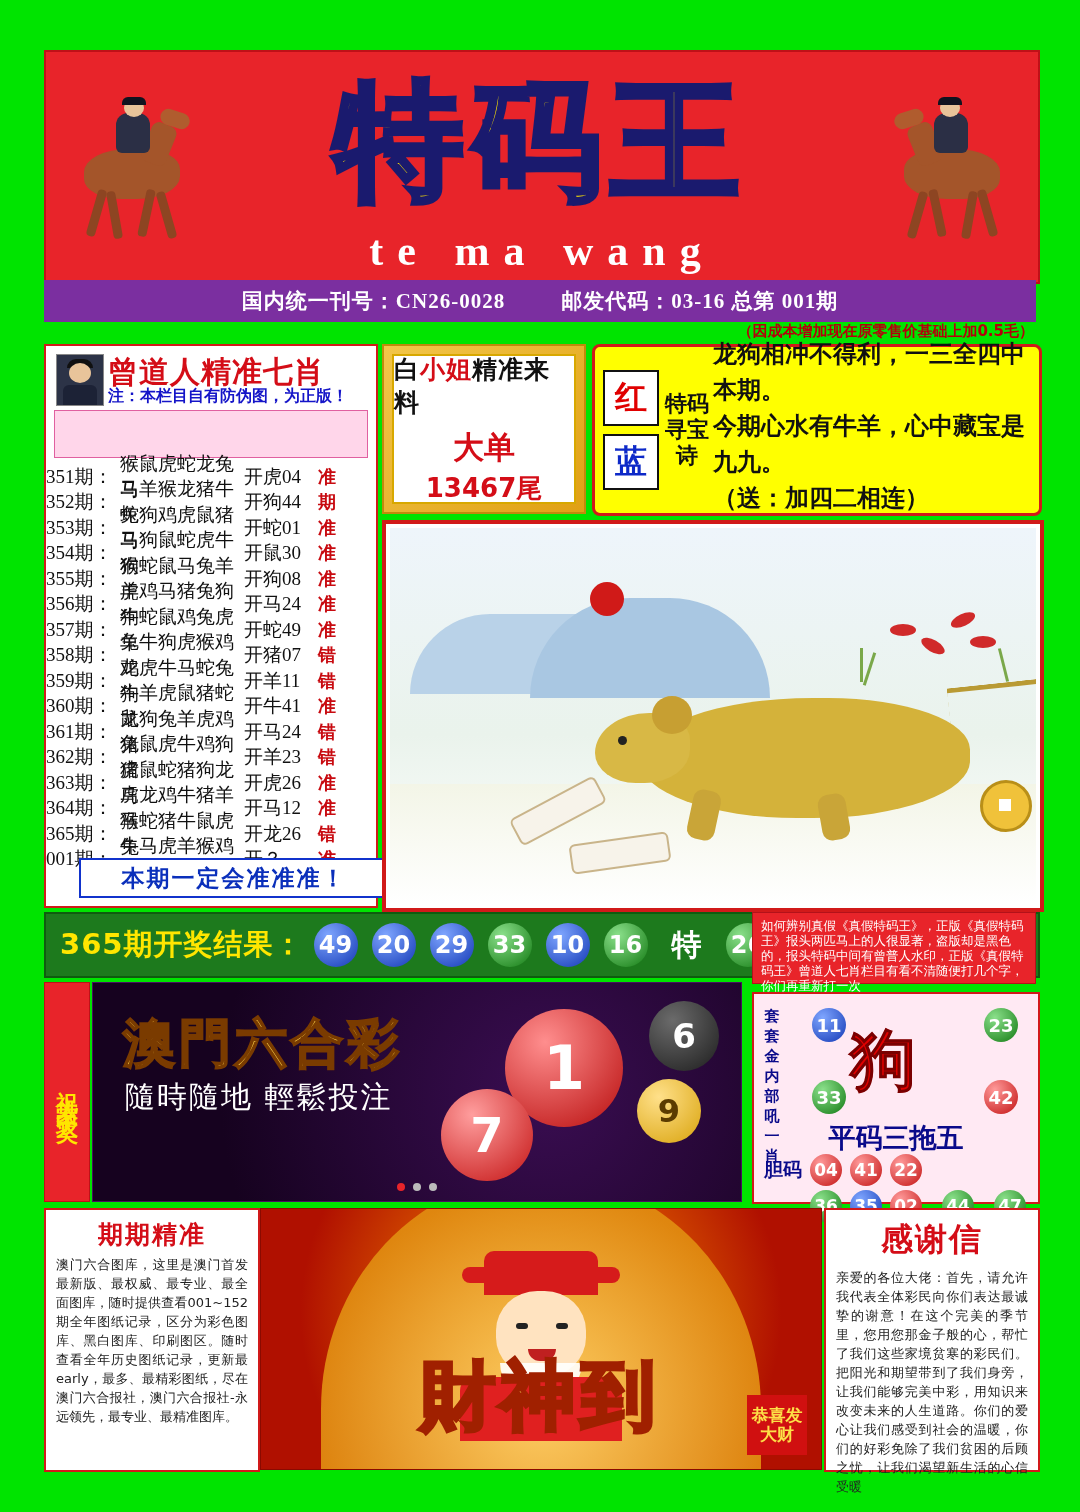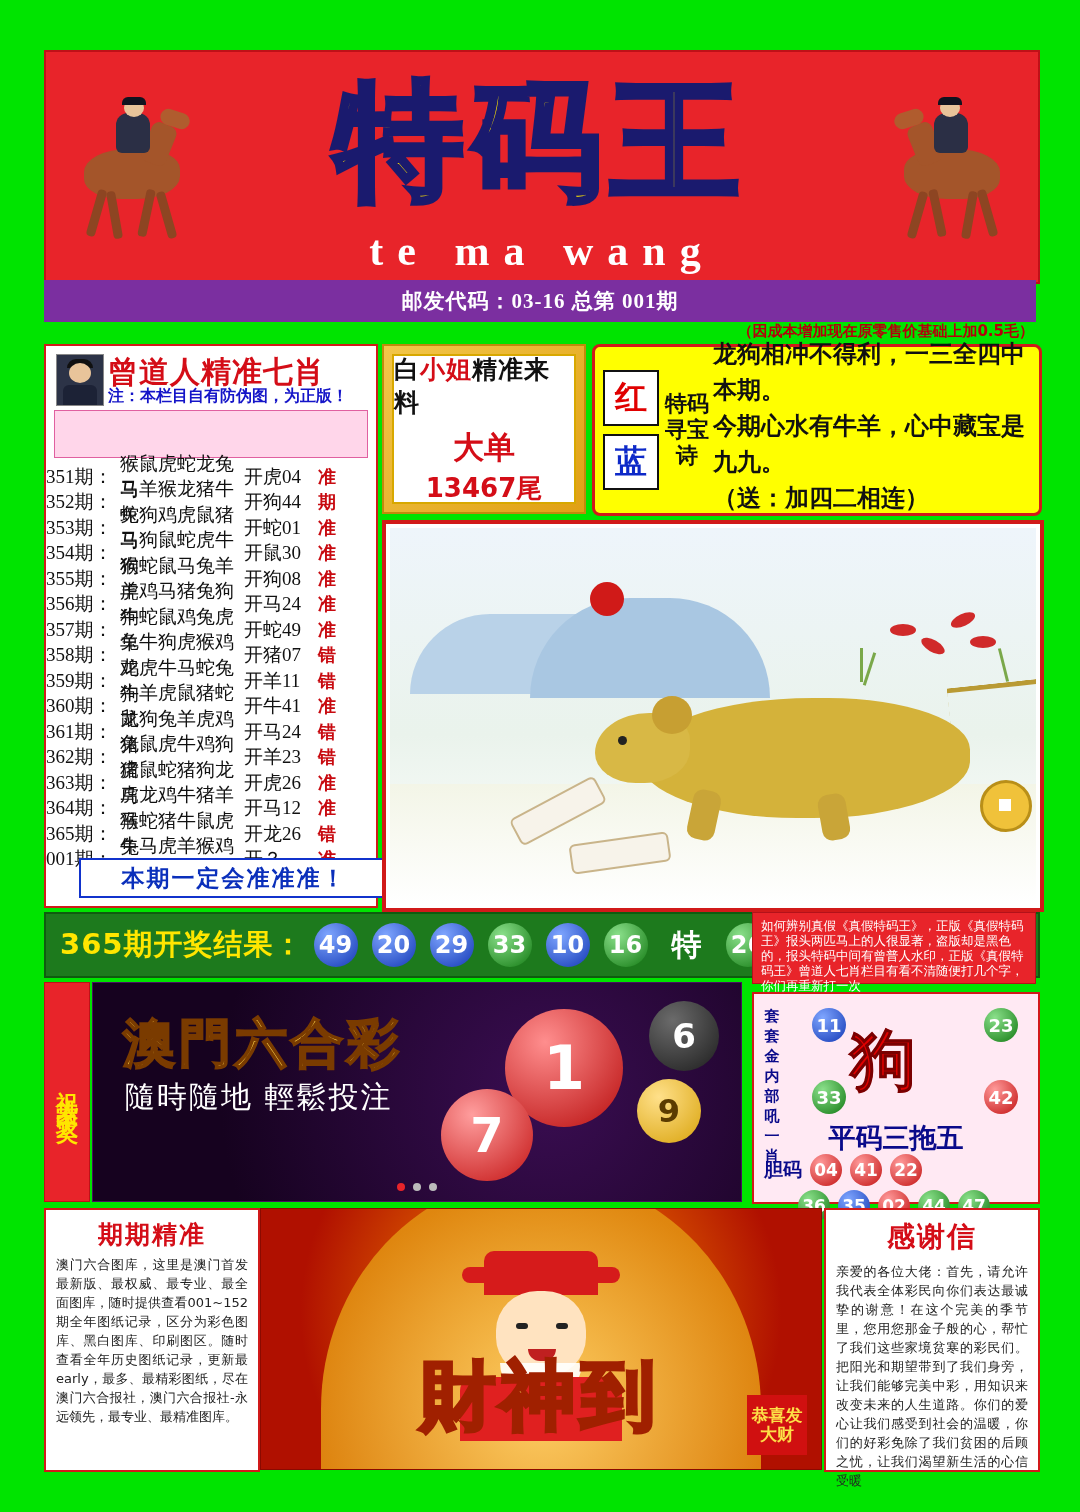--- a/index.html
+++ b/index.html
@@ -210,21 +210,21 @@
     font-size:18px;font-weight:bold;color:#ffffff;}
   .c11{left:58px;top:14px;background:radial-gradient(circle at 32% 28%,#7fa6ff,#1338b5);}
   .c23{right:20px;top:14px;background:radial-gradient(circle at 32% 28%,#8be08b,#127a12);}
   .c33{left:58px;top:86px;background:radial-gradient(circle at 32% 28%,#8be08b,#127a12);}
   .c42{right:20px;top:86px;background:radial-gradient(circle at 32% 28%,#ff9a9a,#c31212);}
   .dog-mid{position:absolute;left:0;top:126px;width:100%;text-align:center;font-size:27px;font-weight:bold;color:#0a0a8a;}
   .dan-row{position:absolute;left:10px;top:160px;display:flex;align-items:center;gap:8px;}
   .dan-label{font-size:19px;font-weight:bold;color:#0a0a8a;}
   .small-ball{width:32px;height:32px;border-radius:50%;display:flex;align-items:center;justify-content:center;font-size:17px;font-weight:bold;color:#fff;}
   .sb-red{background:radial-gradient(circle at 32% 28%,#ff9a9a,#c31212);}
-  .sb-green{background:radial-gradient(circle at 32% 28%,#8be08b,#127a12);}
+  .sb-green{background:radial-gradient(circle at 32% 28%,#8be08b,#127a12);margin-left:12px;}
   .sb-blue{background:radial-gradient(circle at 32% 28%,#7fa6ff,#1338b5);}
   .dan-row2{position:absolute;left:44px;top:196px;display:flex;align-items:center;gap:8px;}
 
   
   .b-left{
     position:absolute;left:44px;top:1208px;width:212px;height:260px;
     background:#ffffff;border:2px solid #d11a1a;
   }
   .b-left h3{margin:8px 0 4px 0;text-align:center;font-size:25px;color:#d40d17;letter-spacing:2px;}
   .b-left p{margin:0;padding:0 10px;font-size:13px;line-height:19px;color:#222;text-align:justify;}
@@ -245,21 +245,21 @@
   .god .beard{position:absolute;left:54px;top:112px;width:82px;height:34px;background:#ffffff;border-radius:0 0 40px 40px;opacity:.9;}
   .god .robe{position:absolute;left:14px;top:126px;width:162px;height:64px;background:#e02020;border-radius:14px 14px 0 0;}
   .caishen{position:absolute;left:50%;bottom:22px;transform:translateX(-50%);
     font-size:74px;font-weight:bold;color:#ffe55c;-webkit-text-stroke:4px #a02000;letter-spacing:6px;}
   .redstamp{position:absolute;right:14px;bottom:14px;width:60px;height:60px;background:#d01010;color:#fde047;
     font-size:17px;font-weight:bold;display:flex;align-items:center;justify-content:center;text-align:center;line-height:19px;}
   .b-right{
     position:absolute;left:824px;top:1208px;width:212px;height:260px;
     background:#ffffff;border:2px solid #d11a1a;
   }
-  .b-right h3{margin:8px 0 6px 0;text-align:center;font-size:28px;color:#d40d17;letter-spacing:2px;}
+  .b-right h3{margin:8px 0 6px 0;text-align:center;font-size:32px;color:#d40d17;letter-spacing:2px;}
   .b-right p{margin:0;padding:0 10px;font-size:13px;line-height:19px;color:#222;text-align:justify;}
 </style>
 </head>
 <body>
 
 <div class="page">
 
   <div class="masthead">
     <div class="horse l">
       <div class="body"></div>
@@ -283,20 +283,21 @@
         <div class="leg l4"></div>
       <div class="rider"></div>
         <div class="rhead"></div>
         <div class="cap"></div>
     </div>
     <div class="mast-title">特码王</div>
     <div class="mast-sub">te ma wang</div>
   </div>
 
   <div class="issuebar">
+    <span>国内统一刊号：CN26-0028</span>
     <span>邮发代码：03-16  总第 001期</span>
   </div>
   <div class="notice">（因成本增加现在原零售价基础上加0.5毛）</div>
 
   <div class="leftcol">
     <div class="zdr-head">
       <div class="zdr-photo">
         <div class="h"></div>
           <div class="f"></div>
           <div class="b"></div>

